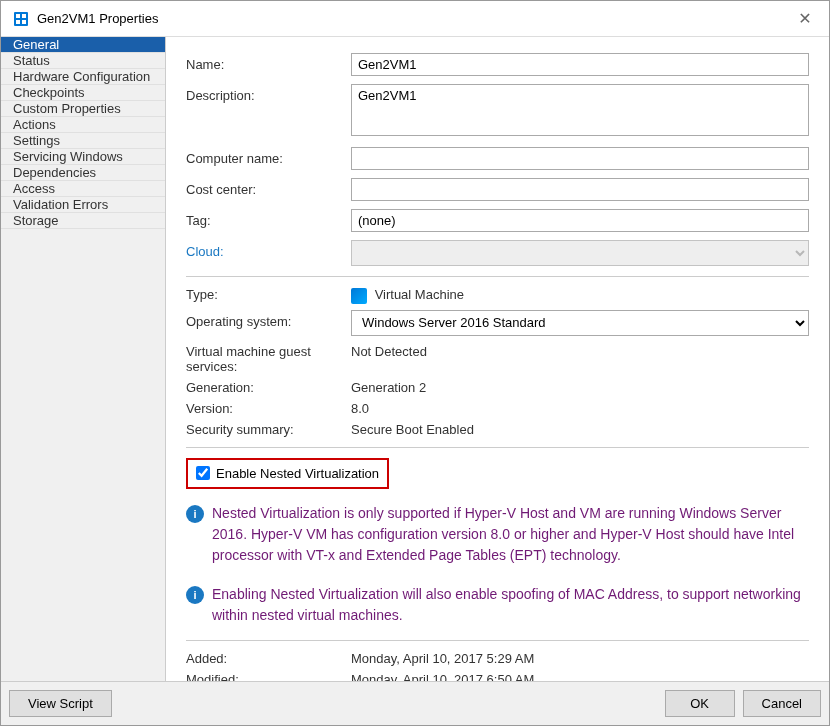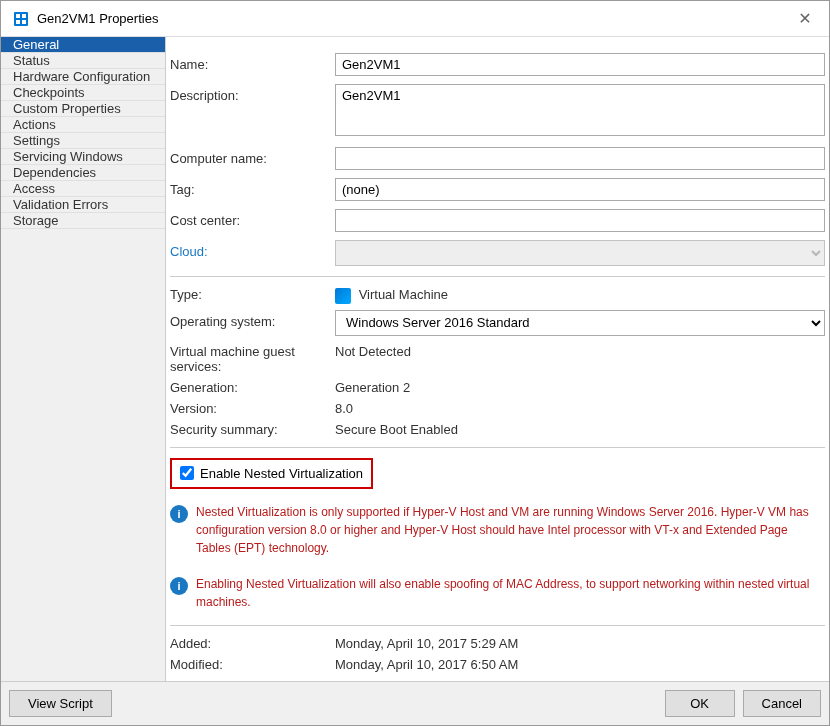--- a/index.html
+++ b/index.html
@@ -75,21 +75,21 @@
       font-size: 13px;
     }
 
     .sidebar-item.active {
       background: #1a5faa;
       color: white;
     }
 
     .main-content {
       flex: 1;
-      padding: 16px 4px;
+      padding: 16px 20px;
       overflow-y: auto;
       background: #fff;
     }
 
     .form-row {
       display: flex;
       align-items: flex-start;
       margin-bottom: 8px;
     }
 
@@ -195,22 +195,22 @@
       display: flex;
       align-items: center;
       justify-content: center;
       font-size: 11px;
       font-weight: bold;
       flex-shrink: 0;
       margin-top: 2px;
     }
 
     .info-text {
-      font-size: 12px;
-      color: #b91c1c;
+      font-size: 14px;
+      color: #701a75;
       line-height: 1.5;
     }
 
     .vm-type-icon {
       display: inline-block;
       width: 16px;
       height: 16px;
       background: linear-gradient(135deg, #0078d7 0%, #00aaff 100%);
       border-radius: 2px;
       margin-right: 4px;
@@ -303,30 +303,30 @@
       </div>
 
       <div class="form-row">
         <div class="form-label">Computer name:</div>
         <div class="form-value">
           <input type="text" class="form-input" value="" style="">
         </div>
       </div>
 
       <div class="form-row">
+        <div class="form-label">Cost center:</div>
+        <div class="form-value">
+          <input type="text" class="form-input" value="" style="">
+        </div>
+      </div>
+
+      <div class="form-row">
         <div class="form-label">Tag:</div>
         <div class="form-value">
           <input type="text" class="form-input" value="(none)" style="">
-        </div>
-      </div>
-
-      <div class="form-row">
-        <div class="form-label">Cost center:</div>
-        <div class="form-value">
-          <input type="text" class="form-input" value="" style="">
         </div>
       </div>
 
       <div class="form-row">
         <div class="form-label cloud-label">Cloud:</div>
         <div class="form-value">
           <select class="form-select disabled" disabled="">
             <option></option>
           </select>
         </div>

